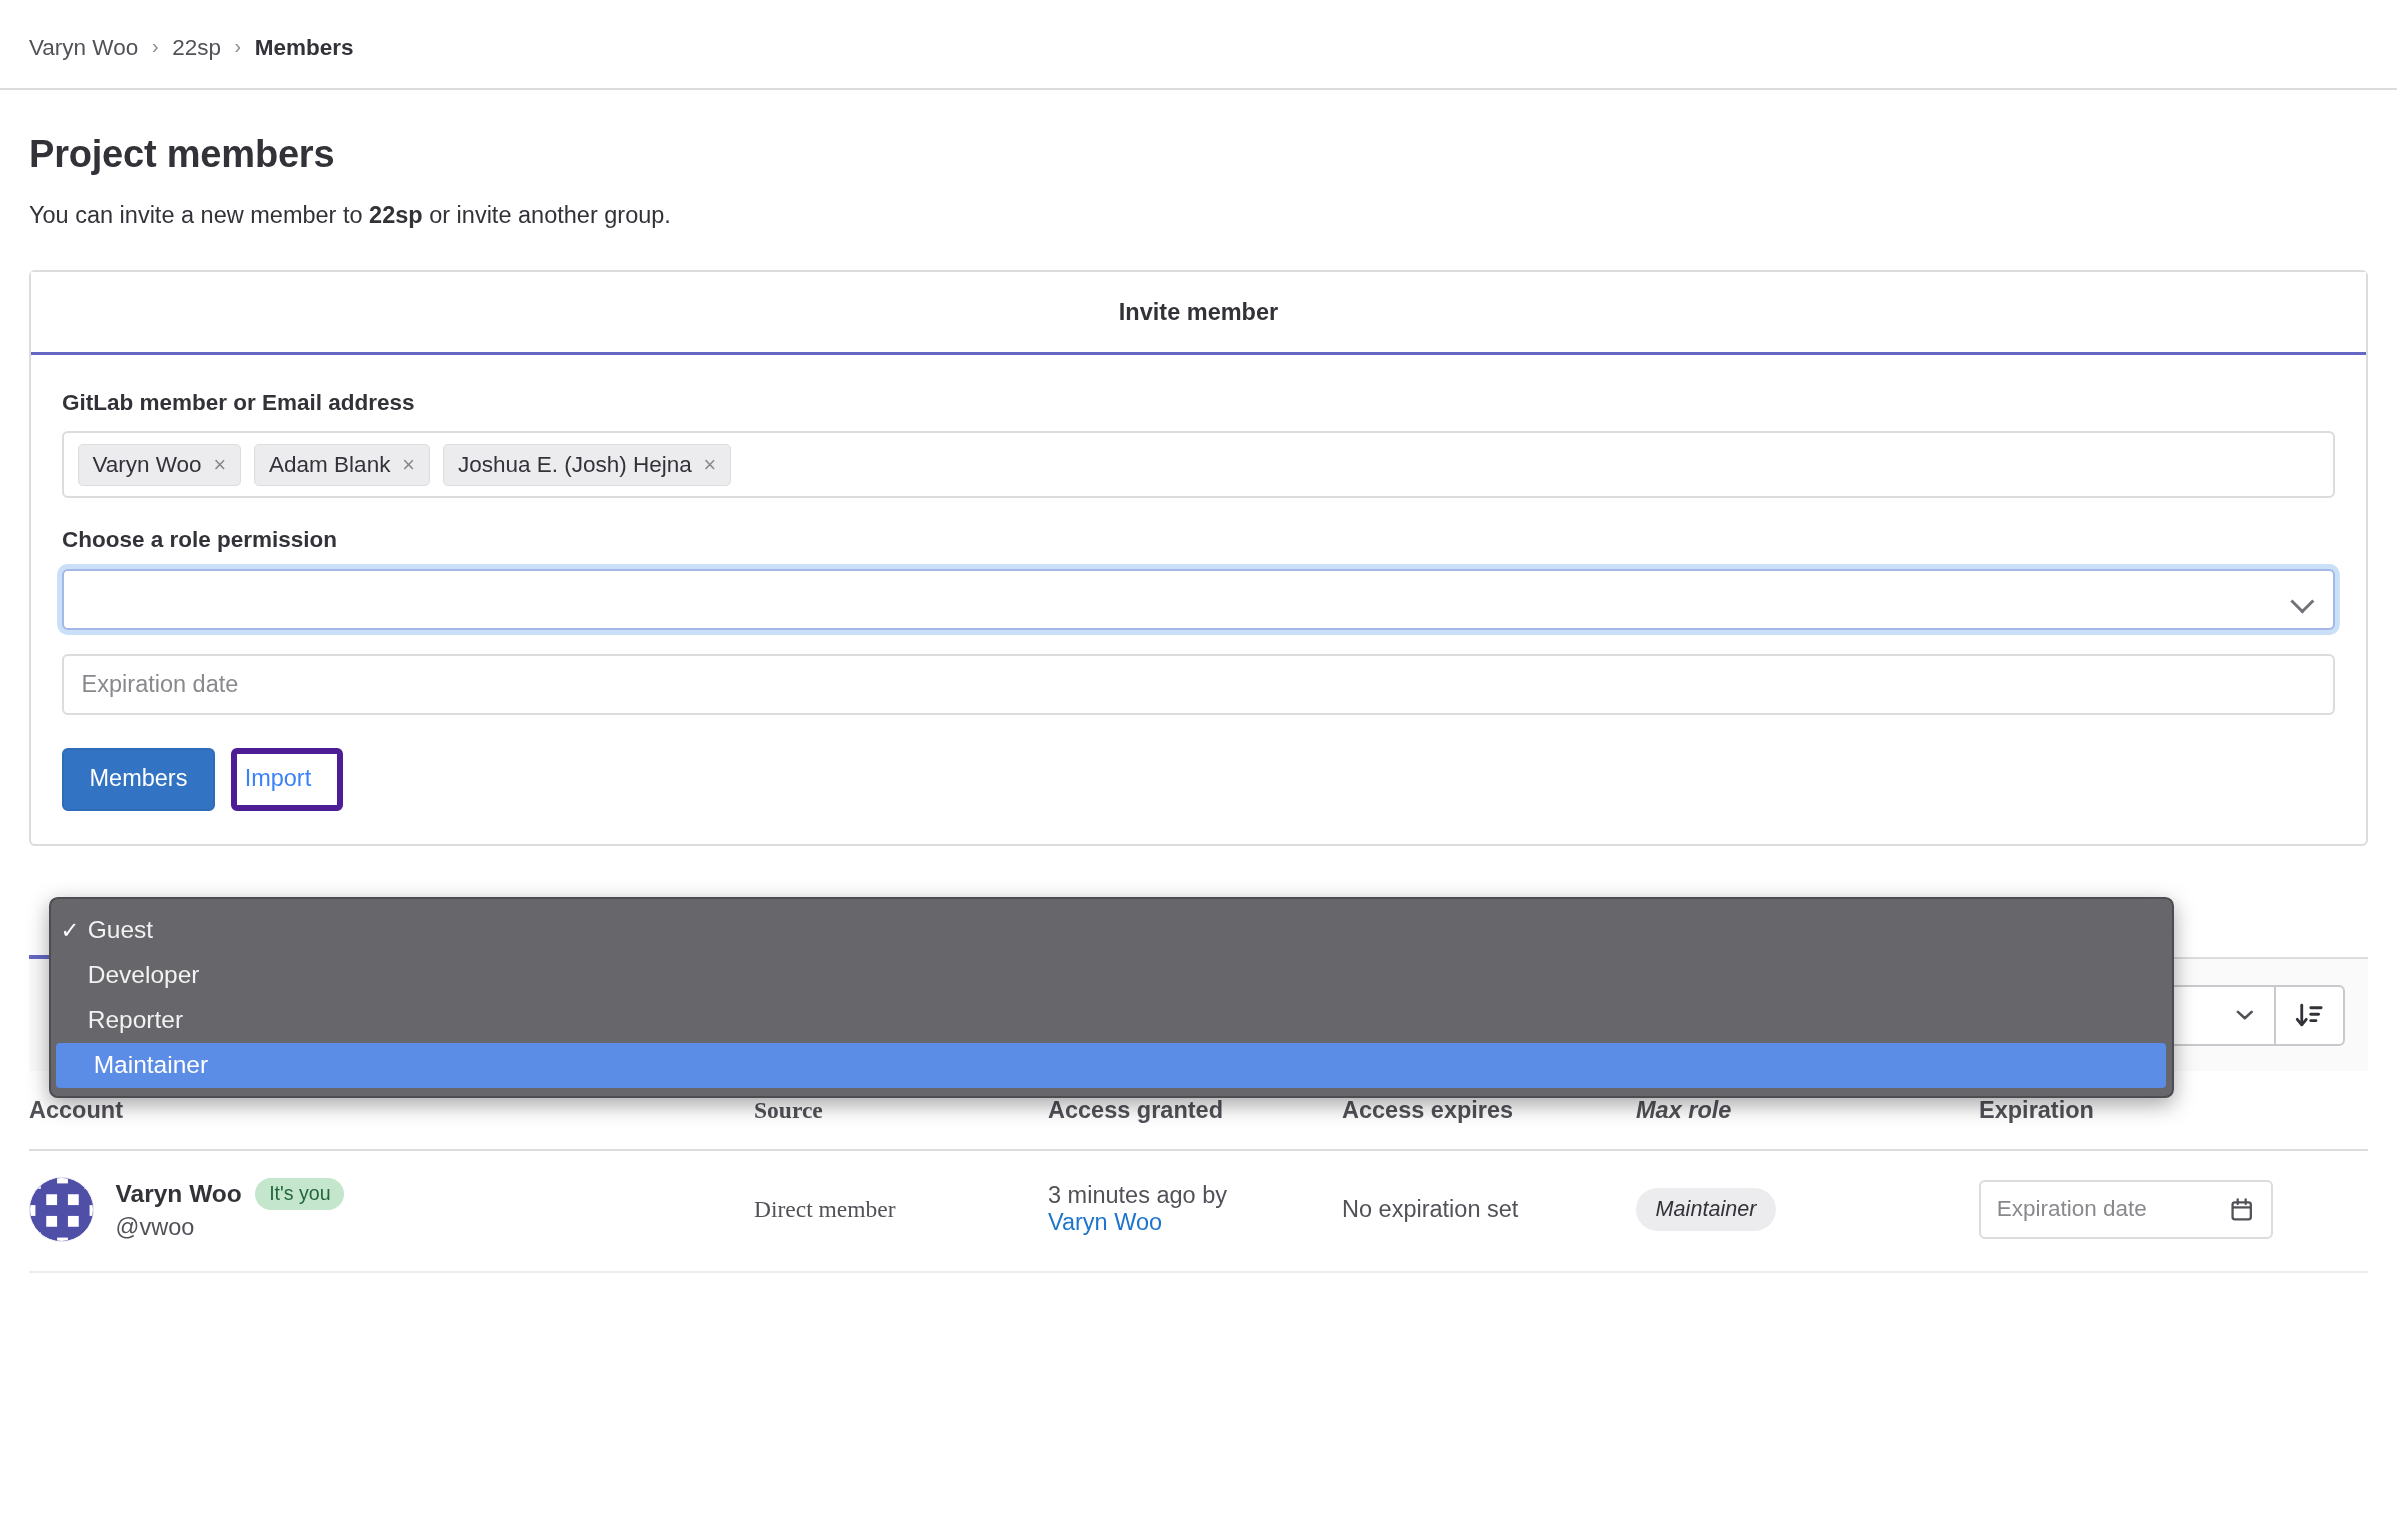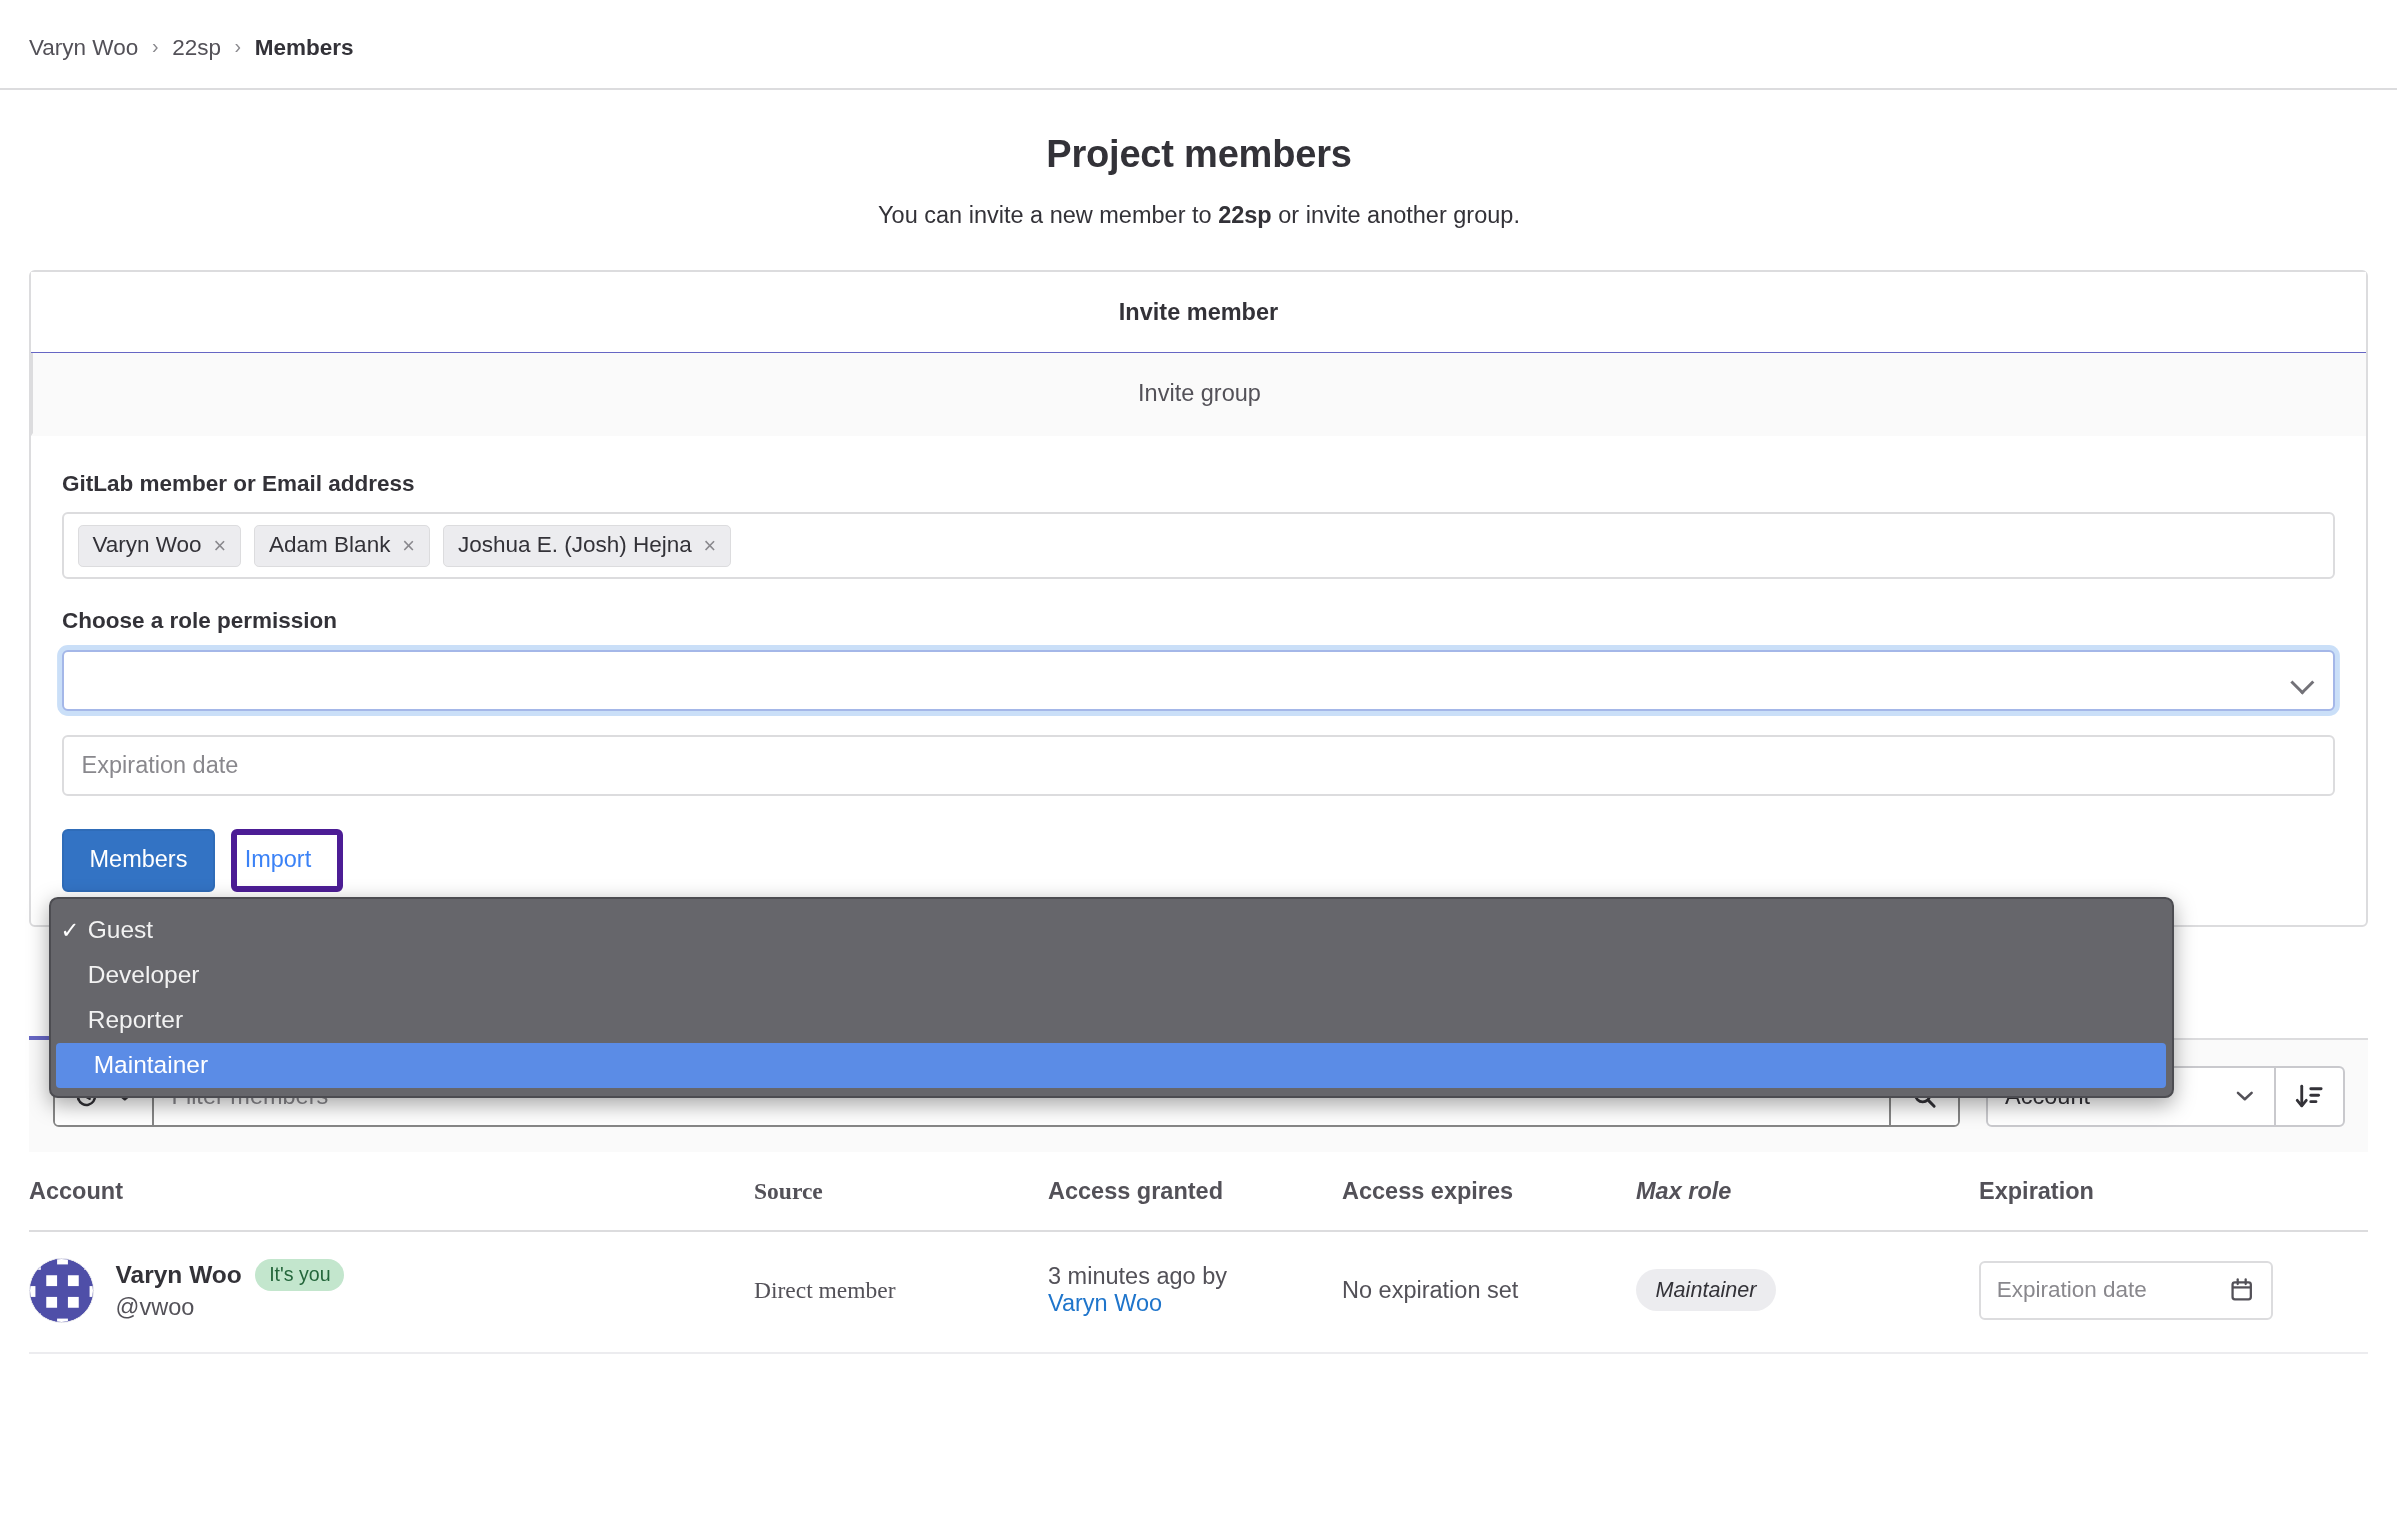--- a/index.html
+++ b/index.html
@@ -30,21 +30,21 @@
   .crumb { color: #535158; text-decoration: none; white-space: nowrap; }
   .crumb.current { color: #333238; font-weight: 700; }
   .crumb-sep {
     color: #89888d;
     font-size: 19.6px;
     line-height: 1;
     transform: translateY(-1px);
   }
 
   
-  .page-head { padding: 43px 28px 0 29px; text-align: center; }
+  .page-head { padding: 43px 28px 0 29px; }
   .page-title {
     font-size: 38px;
     font-weight: 700;
     margin: 0 0 25.5px 0;
     color: #333238;
     letter-spacing: -0.2px;
   }
   .page-sub {
     font-size: 23.5px;
     color: #333238;
@@ -417,21 +417,20 @@
   <h1 class="page-title">Project members</h1>
   <p class="page-sub">
     <span>You can invite a new member to </span><b>22sp</b><span> or invite another group.</span>
   </p>
 </div>
 
 <div class="panel">
 
   <div class="tabs">
     <div class="tab active">Invite member</div>
-    <div class="tab">Invite group</div>
   </div>
 
   <div class="panel-body">
 
     <div class="field-label">GitLab member or Email address</div>
     <div class="token-field">
       <span class="token">
         <span>Varyn Woo</span>
         <span class="token-x">×</span>
       </span>

